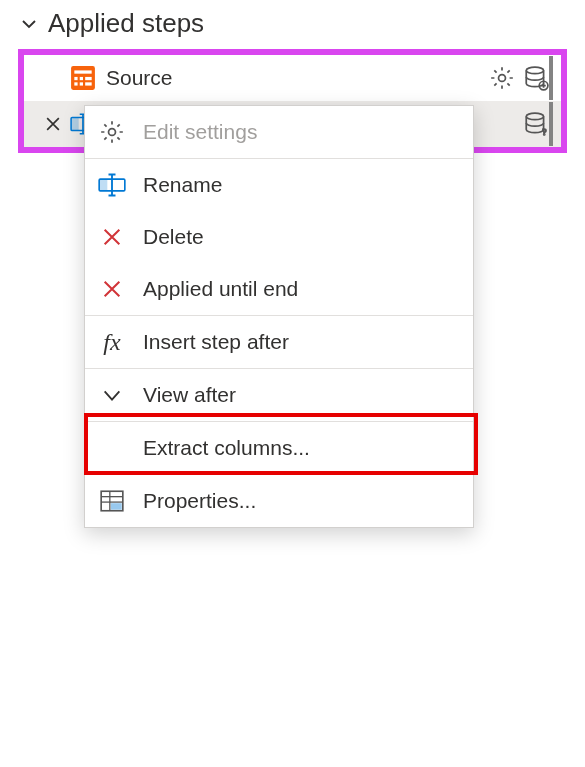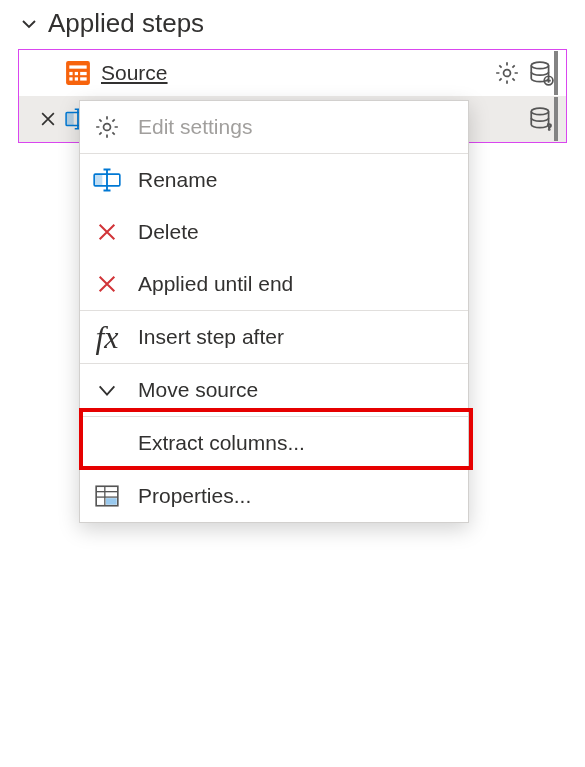--- a/index.html
+++ b/index.html
@@ -23,24 +23,23 @@
       height: 18px;
       margin-right: 10px;
       flex-shrink: 0;
     }
     .header-title {
       font-size: 26px;
       font-weight: 400;
     }
 
     .panel {
-      border: 1px solid #d946ef;
+      border: 6px solid #d946ef;
       margin: 0 18px;
       position: relative;
-      text-decoration: underline;
     }
 
     .step-row {
       display: flex;
       align-items: center;
       height: 46px;
       padding: 0 8px 0 12px;
     }
     .step-row.selected {
       background: #edebe9;
@@ -231,32 +230,32 @@
       <span class="ctx-icon">
         <svg viewBox="0 0 24 24" width="22" height="22">
             <path d="M4 4 L20 20 M20 4 L4 20" stroke="#d13438" stroke-width="2.2" fill="none"></path>
           </svg>
       </span>
       <span class="ctx-label">Applied until end</span>
     </div>
     <div class="ctx-sep"></div>
     <div class="ctx-item">
       <span class="ctx-icon">
-        <span style="font-family: 'Times New Roman', serif; font-style: italic; font-size: 32px;">fx</span>
+        <span style="font-family: 'Times New Roman', serif; font-style: italic; font-size: 24px;">fx</span>
       </span>
       <span class="ctx-label">Insert step after</span>
     </div>
     <div class="ctx-sep"></div>
     <div class="ctx-item">
       <span class="ctx-icon">
         <svg viewBox="0 0 24 24" width="22" height="22">
             <path d="M4 8 L12 17 L20 8" stroke="#323130" stroke-width="2" fill="none"></path>
           </svg>
       </span>
-      <span class="ctx-label">Move source</span>
+      <span class="ctx-label">View after</span>
     </div>
     <div class="ctx-sep"></div>
     <div class="ctx-item">
       <span class="ctx-icon"></span>
       <span class="ctx-label">Extract columns...</span>
     </div>
     <div class="ctx-sep"></div>
     <div class="ctx-item">
       <span class="ctx-icon">
         <svg viewBox="0 0 24 24" width="26" height="26">

